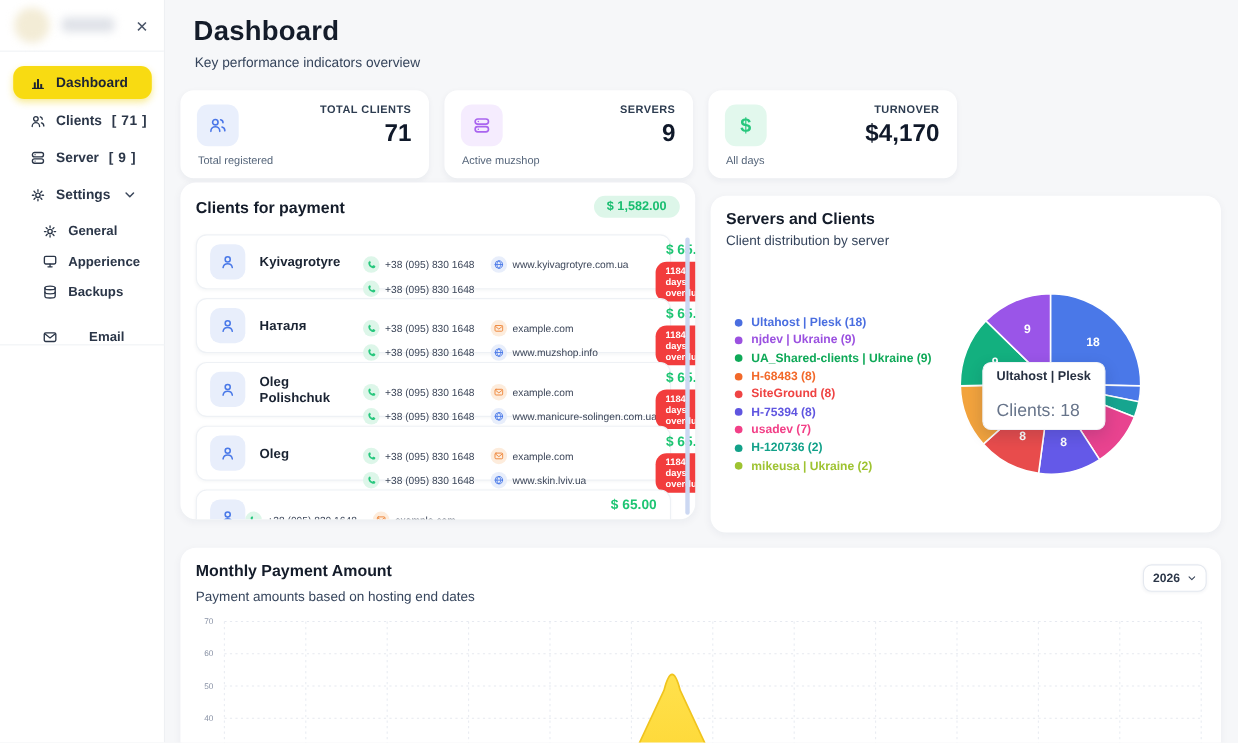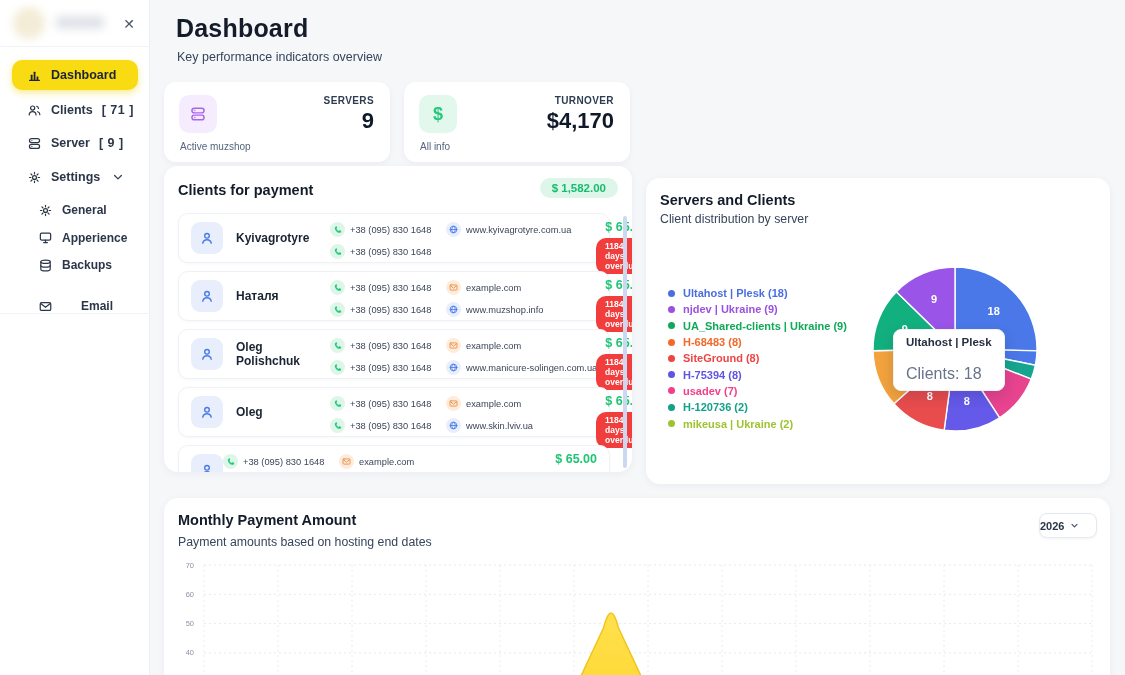--- a/index.html
+++ b/index.html
@@ -45,21 +45,21 @@
 
   
   #clients-panel { left:14px; top:166px; width:468px; height:306px; overflow:hidden; }
   #clients-panel .panel-title { position:absolute; left:14px; top:16px; }
   .total-pill { position:absolute; right:14px; top:12px; background:#ddf6e9; color:#17bd6f; font-size:11.5px; font-weight:700; padding:4px 12px; border-radius:13px; }
   .client-rows { position:absolute; left:14px; top:47px; width:432px; display:flex; flex-direction:column; gap:8px; }
   .client-row { position:relative; height:50px; background:#fff; border:1px solid #eef1f5; border-radius:10px; box-shadow:0 1px 3px rgba(25,39,70,.04); display:flex; align-items:center; cursor:pointer; }
   .avatar { width:32px; height:32px; margin-left:12px; border-radius:9px; background:#e8eefb; color:#4a79e8; display:flex; align-items:center; justify-content:center; flex:0 0 32px; }
   .avatar svg { width:16px; height:16px; }
   .client-name { width:94px; margin-left:13px; font-size:12px; font-weight:700; color:#1a2332; flex:0 0 94px; }
-  .contact-col { display:flex; flex-direction:column; gap:7px; height:50px; padding-top:9px; }
+  .contact-col { display:flex; flex-direction:column; gap:7px; height:50px; padding-top:20px; }
   .phones-col { width:116px; flex:0 0 116px; }
   .sites-col { width:150px; flex:0 0 150px; }
   .contact-line { display:flex; align-items:center; gap:5px; }
   .mini-ic { width:15px; height:15px; border-radius:50%; display:flex; align-items:center; justify-content:center; flex:0 0 15px; }
   .mini-ic svg { width:9px; height:9px; }
   .contact-text { font-size:9.3px; color:#3c4659; white-space:nowrap; }
   .row-right { flex:1; height:50px; display:flex; flex-direction:column; align-items:flex-end; gap:4px; padding:7px 12px 0 0; }
   .amount { font-size:12.5px; font-weight:700; color:#1ec573; }
   .overdue { font-size:8.5px; font-weight:700; color:#fff; background:#f23d3d; padding:3px 9px; border-radius:10px; }
   .overdue:empty, .client-name:empty { display:none; }
@@ -75,21 +75,21 @@
   .legend-label { font-size:11px; font-weight:600; white-space:nowrap; }
   #pie-svg { position:absolute; left:225px; top:87px; width:168px; height:168px; }
   .pie-tooltip { position:absolute; left:247px; top:151px; background:#fff; border-radius:8px; border:1px solid #f0f2f6; box-shadow:0 5px 14px rgba(20,30,60,.16); padding:6px 12px 7px; z-index:4; }
   .pie-tooltip-title { font-size:11.5px; font-weight:700; color:#262f40; white-space:nowrap; }
   .pie-tooltip-line { font-size:16px; color:#67748a; margin-top:17px; }
 
   
   #monthly-panel { left:14px; top:498px; width:946px; height:250px; }
   #monthly-panel .panel-title { position:absolute; left:14px; top:14px; z-index:2; }
   #monthly-panel .panel-sub { position:absolute; left:14px; top:37px; z-index:2; }
-  .year-select { position:absolute; right:13px; top:15px; width:58px; height:25px; background:#fff; border:1px solid #e4e8ef; border-radius:8px; display:flex; align-items:center; justify-content:flex-start; gap:6px; font-size:11px; font-weight:600; color:#2b3648; cursor:pointer; z-index:2; box-shadow:0 1px 3px rgba(25,39,70,.05); }
+  .year-select { position:absolute; right:13px; top:15px; width:58px; height:25px; background:#fff; border:1px solid #e4e8ef; border-radius:8px; display:flex; align-items:center; justify-content:center; gap:6px; font-size:11px; font-weight:600; color:#2b3648; cursor:pointer; z-index:2; box-shadow:0 1px 3px rgba(25,39,70,.05); }
   .year-select svg { width:9px; height:9px; color:#3a465a; }
   #monthly-svg { position:absolute; left:0; top:0; width:946px; height:250px; }
 </style>
 </head>
 <body>
 
 <div id="app">
 
   <aside class="sidebar">
     <div class="side-top">
@@ -190,20 +190,33 @@
 
     <div class="side-divider"></div>
   </aside>
 
   <main class="main">
     <h1 class="page-title">Dashboard</h1>
     <div class="page-subtitle">Key performance indicators overview</div>
 
     <div class="kpi-row">
 
+        <div class="kpi-card">
+          <div class="kpi-iconbox" style="color: rgb(74, 118, 232); background: rgb(233, 239, 252);">
+            <svg viewBox="0 0 16 16" fill="none" stroke="currentColor" stroke-width="1.3" stroke-linecap="round">
+              <circle cx="6" cy="5.4" r="2.2"></circle>
+              <path d="M2.4 12.8c0-2.4 1.9-3.7 3.6-3.7s3.6 1.3 3.6 3.7"></path>
+              <path d="M10.3 3.5c1.1.3 1.9 1.1 1.9 2.3"></path>
+              <path d="M11.4 9.3c1.5.4 2.3 1.6 2.3 3.1"></path>
+            </svg>
+          </div>
+          <div class="kpi-label">TOTAL CLIENTS</div>
+          <div class="kpi-value">71</div>
+          <div class="kpi-caption">Total registered</div>
+        </div>
 
         <div class="kpi-card">
           <div class="kpi-iconbox" style="color: rgb(169, 100, 239); background: rgb(245, 236, 254);">
             <svg viewBox="0 0 16 16" fill="none" stroke="currentColor" stroke-width="1.3" stroke-linecap="round">
               <rect x="2.6" y="2.8" width="10.8" height="4.2" rx="2.1"></rect>
               <rect x="2.6" y="9" width="10.8" height="4.2" rx="2.1"></rect>
               <circle cx="5.2" cy="4.9" r="0.6" fill="currentColor" stroke="none"></circle>
               <circle cx="5.2" cy="11.1" r="0.6" fill="currentColor" stroke="none"></circle>
             </svg>
           </div>
@@ -211,21 +224,21 @@
           <div class="kpi-value">9</div>
           <div class="kpi-caption">Active muzshop</div>
         </div>
 
         <div class="kpi-card">
           <div class="kpi-iconbox" style="color: rgb(39, 199, 125); background: rgb(226, 248, 237);">
             <span class="dollar-glyph">$</span>
           </div>
           <div class="kpi-label">TURNOVER</div>
           <div class="kpi-value">$4,170</div>
-          <div class="kpi-caption">All info</div>
+          <div class="kpi-caption">All days</div>
         </div>
 
 
     </div>
 
     <section class="panel" id="clients-panel">
       <div class="panel-title">Clients for payment</div>
       <div class="total-pill">$ 1,582.00</div>
       <div class="client-rows">
 

